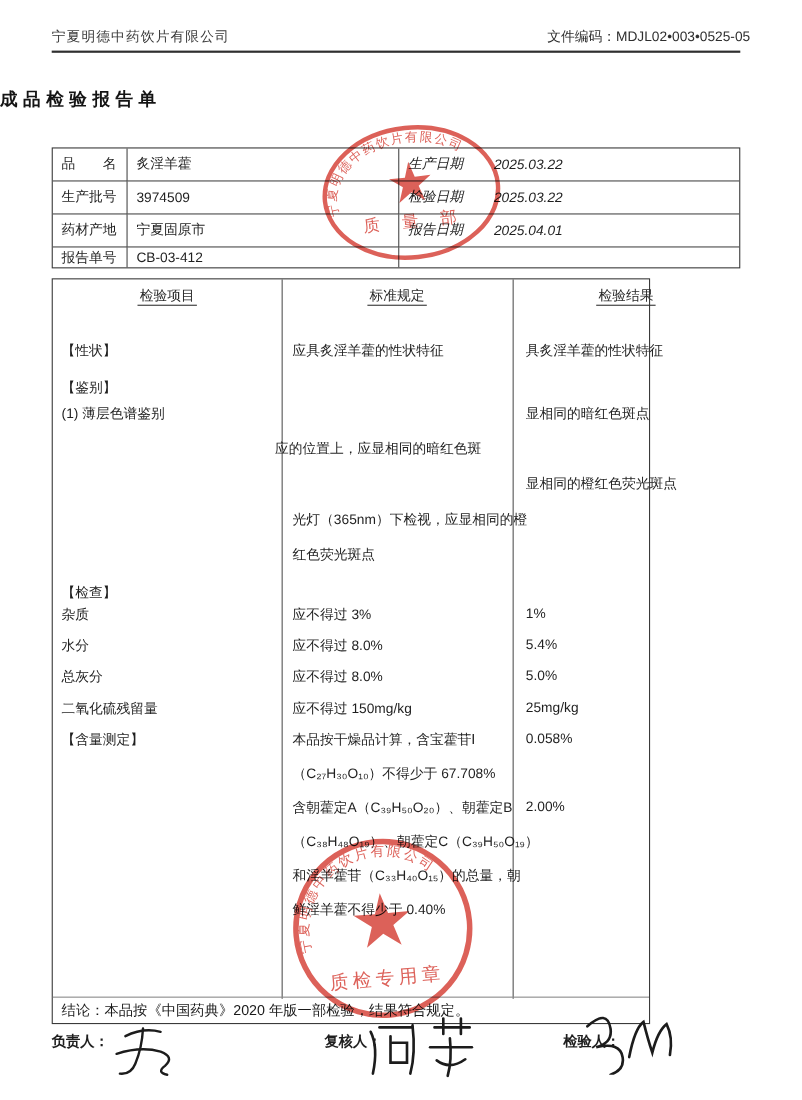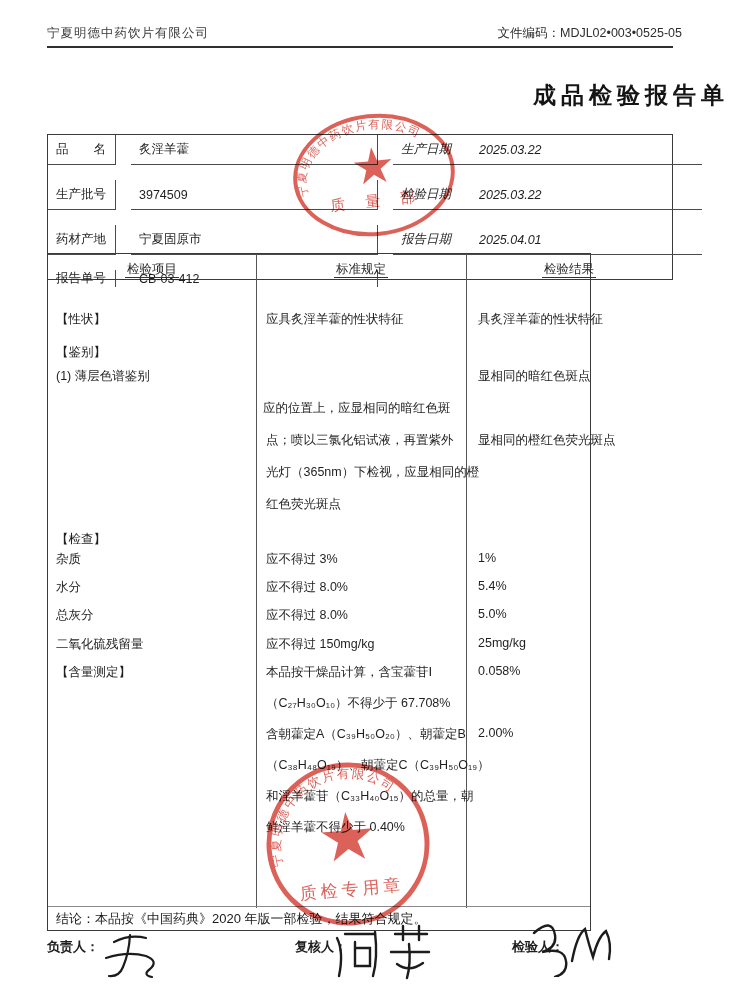--- a/index.html
+++ b/index.html
@@ -8,27 +8,27 @@
     font-family:"Liberation Sans","DejaVu Sans",sans-serif;
     color:#222;overflow:hidden;
   }
   .abs{position:absolute;}
   .nowrap{white-space:nowrap;}
 
   
   .company-line{top:25px;left:47px;font-size:12.5px;color:#3a3a3a;letter-spacing:1px;}
   .doccode-line{top:25px;right:47px;font-size:12.5px;color:#2e2e2e;}
   .header-rule{top:46px;left:47px;width:626px;height:2px;background:#2f2f2f;}
-  .report-title{top:80px;left:0;width:729px;text-align:right;font-size:23px;font-weight:bold;
+  .report-title{top:80px;left:0;width:729px;text-align:left;font-size:16px;font-weight:bold;
     letter-spacing:5px;color:#141414;}
 
   
-  .info-table{left:47px;top:134px;width:626px;height:146px;border:1.5px solid #3a3a3a;
+  .info-table{left:47px;top:134px;width:626px;height:110px;border:1.5px solid #3a3a3a;
     display:grid;grid-template-columns:68px 247px 309px;grid-template-rows:30px 30px 30px 1fr;
-    box-sizing:border-box;font-size:12.5px;color:#1f1f1f;gap:15px;}
+    box-sizing:border-box;font-size:12.5px;color:#1f1f1f;}
   .info-cell{border-right:1px solid #4a4a4a;border-bottom:1px solid #4a4a4a;
     display:flex;align-items:center;padding-left:8px;box-sizing:border-box;white-space:nowrap;}
   .info-cell.lastcol{border-right:none;font-style:italic;}
   .info-cell.lastrow{border-bottom:none;text-align:center;}
   .date-cell{gap:28px;}
 
   
   .main-table{left:47px;top:253px;width:544px;height:678px;border:1.5px solid #3a3a3a;
     box-sizing:border-box;font-size:12.5px;color:#1f1f1f;}
   .col-line{position:absolute;top:0;height:654px;width:1px;background:#555;}
@@ -91,22 +91,21 @@
   <div class="th" style="left:208px;width:210px"><span>标准规定</span></div>
   <div class="th" style="left:418px;width:206px"><span>检验结果</span></div>
 
   <div class="cell" style="left:8px;top:57px">【性状】</div>
   <div class="cell" style="left:218px;top:57px">应具炙淫羊藿的性状特征</div>
   <div class="cell" style="left:430px;top:57px">具炙淫羊藿的性状特征</div>
 
   <div class="cell" style="left:8px;top:90px">【鉴别】</div>
 
   <div class="cell" style="left:8px;top:114px">(1) 薄层色谱鉴别</div>
-  <div class="cell" style="left:215px;top:146px">应的位置上，应显相同的暗红色斑</div>
-  <div class="cell" style="left:218px;top:178px">点；喷以三氯化铝试液，再置紫外</div>
+  <div class="cell" style="left:202px;top:146px">应的位置上，应显相同的暗红色斑</div>
   <div class="cell" style="left:218px;top:210px">光灯（365nm）下检视，应显相同的橙</div>
   <div class="cell" style="left:218px;top:242px">红色荧光斑点</div>
   <div class="cell" style="left:430px;top:114px">显相同的暗红色斑点</div>
   <div class="cell" style="left:430px;top:178px">显相同的橙红色荧光斑点</div>
 
   <div class="cell" style="left:8px;top:277px">【检查】</div>
 
   <div class="cell" style="left:8px;top:297px">杂质</div>
   <div class="cell" style="left:218px;top:297px">应不得过 3%</div>
   <div class="cell" style="left:430px;top:297px">1%</div>

